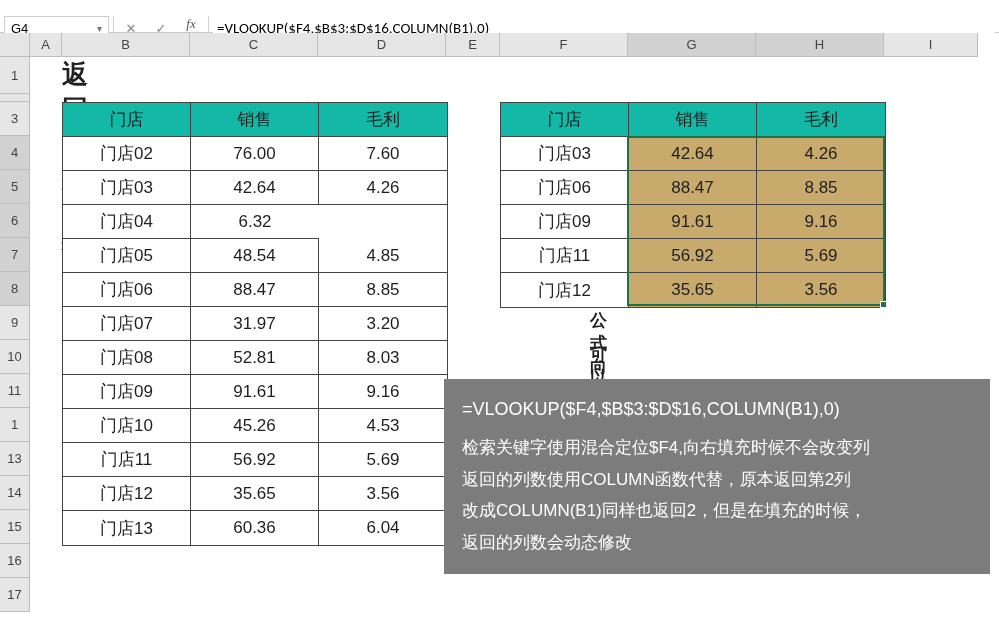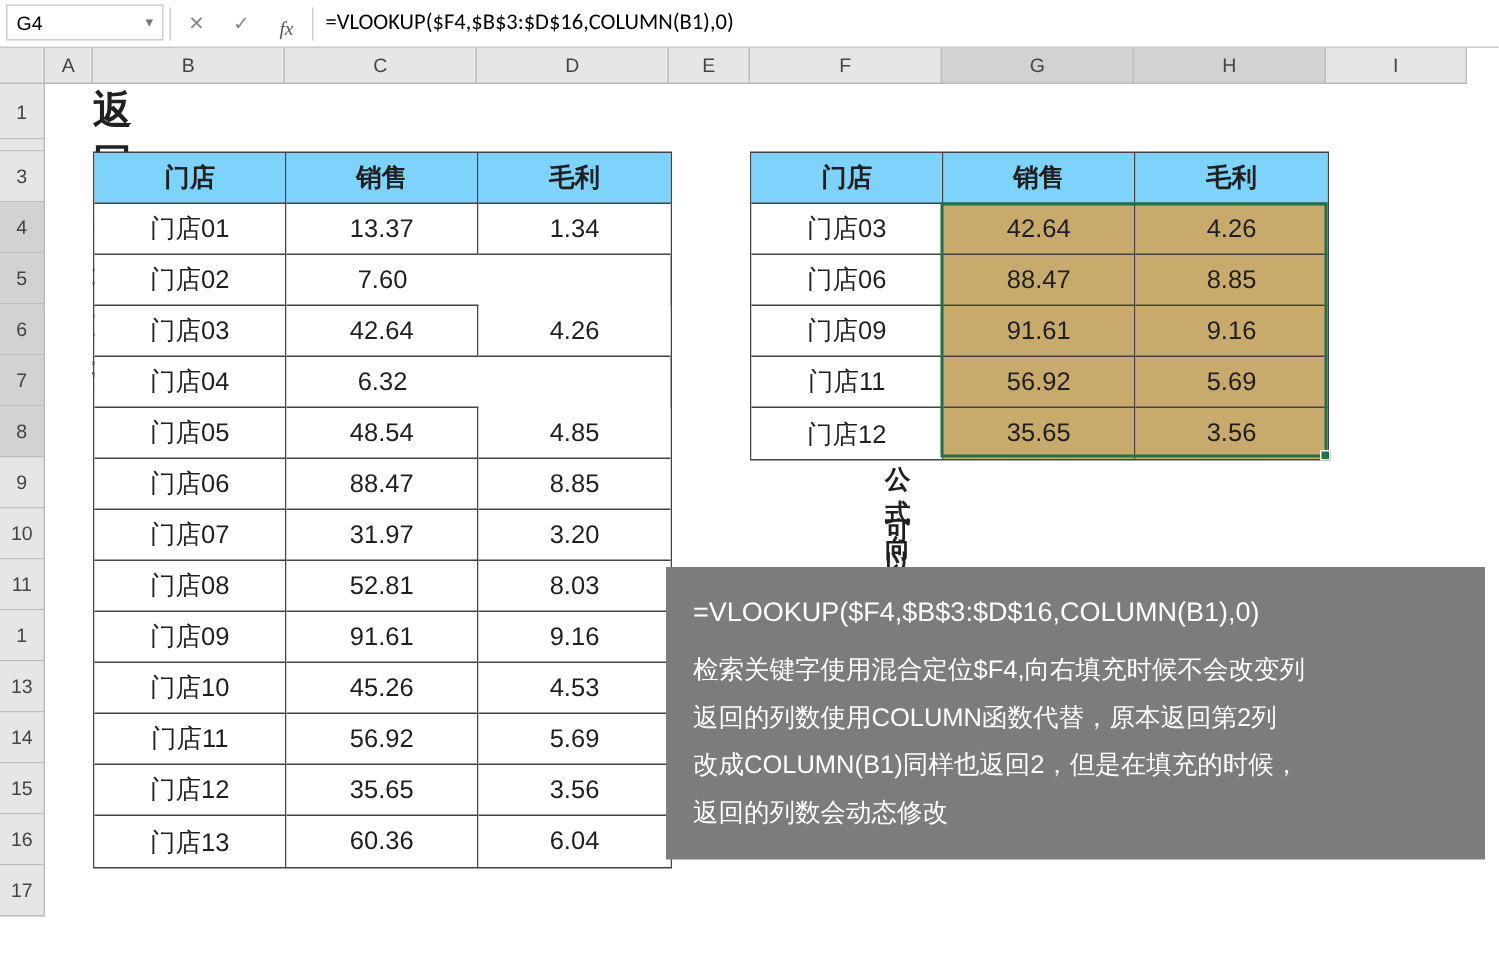--- a/index.html
+++ b/index.html
@@ -9,25 +9,25 @@
     background: #fff;
     user-select: none;
     width: 999px;
     height: 644px;
     overflow: hidden;
   }
 
   
   .formula-bar {
     display: flex;
-    align-items: flex-end;
+    align-items: flex-start;
     height: 32px;
     border-bottom: 1px solid #c9c9c9;
     background: #fff;
-    padding: 4px 4px;
+    padding: 16px 4px;
     gap: 4px;
   }
   .name-box {
     width: 105px;
     height: 24px;
     border: 1px solid #ccc;
     display: flex;
     align-items: center;
     padding: 0 6px;
     font-size: 13px;
@@ -159,22 +159,22 @@
     align-items: center;
     justify-content: center;
     font-size: 17px;
     font-family: "Microsoft YaHei", sans-serif;
     color: #1f1f1f;
     background: #fff;
   }
   .tbl .row:last-child .cell { border-bottom: none; }
   .tbl .cell:last-child { border-right: none; }
   .tbl .hd .cell {
-    background: #7dd3fc;
-    font-weight: bold;
+    background: #14b8a6;
+    font-weight: normal;
   }
   .tbl2 .data .cell.gh { background: #c7aa6c; }
   .tbl2 .data:first-of-type .cell.gh.g { background: #f6e1a5; }
 
   
   .sel-rect {
     position: absolute;
     border: 2px solid #1f7246;
     pointer-events: none;
   }
@@ -264,26 +264,22 @@
   <div class="cells">
     <div class="title">返回多列查找</div>
 
     <div class="tbl tbl1" id="tbl1" style="left:32px; top:45px;">
         <div class="row hd">
           <div class="cell cB">门店</div>
           <div class="cell cC">销售</div>
           <div class="cell cD">毛利</div>
         </div>
         <div class="row">
-          <div class="cell cB">门店01</div>
-          <div class="cell cC">13.37</div>
-          <div class="cell cD">1.34</div>
-        </div>
-        <div class="row">
           <div class="cell cB">门店02</div>
+          <div class="cell cC">76.00</div>
           <div class="cell cD">7.60</div>
         </div>
         <div class="row">
           <div class="cell cB">门店03</div>
           <div class="cell cC">42.64</div>
           <div class="cell cD">4.26</div>
         </div>
         <div class="row">
           <div class="cell cB">门店04</div>
           <div class="cell cD">6.32</div>

